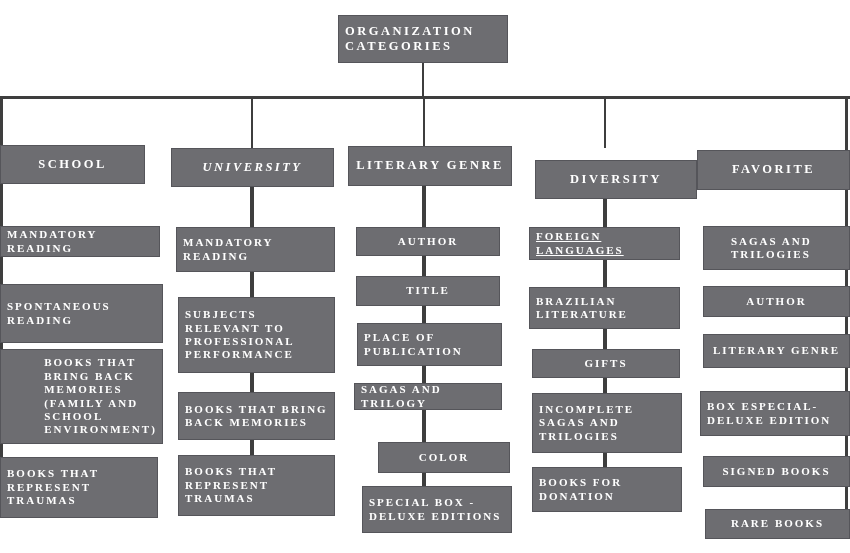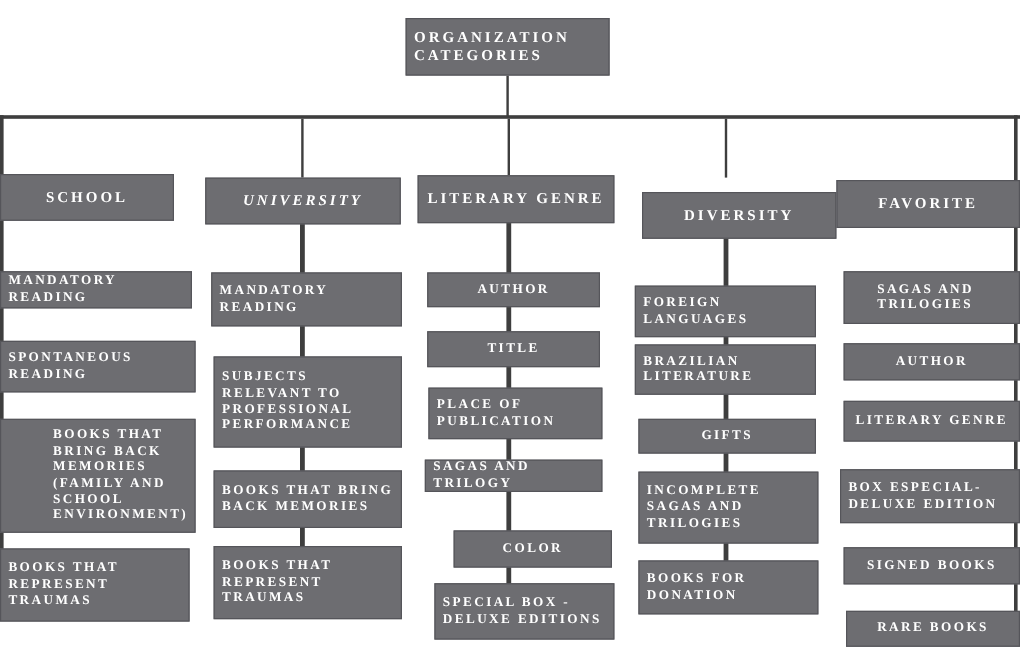--- a/index.html
+++ b/index.html
@@ -42,40 +42,40 @@
   #ln-c2d {left:251px;top:99px;width:2px;height:49px;}
   #ln-c2 {left:250px;top:185px;width:4px;height:272px;}
   #ln-c3d {left:423px;top:99px;width:2px;height:47px;}
   #ln-c3 {left:422px;top:184px;width:4px;height:304px;}
   #ln-c4d {left:604px;top:99px;width:2px;height:49px;}
   #ln-c4 {left:603px;top:185px;width:4px;height:284px;}
   #ln-c5 {left:845px;top:96px;width:3px;height:415px;}
   
   #c1h {left:0px;top:145px;width:145px;height:39px;}
   #c1b0{left:0px;top:226px;width:160px;height:31px;}
-  #c1b1{left:0px;top:284px;width:163px;height:43px;}
+  #c1b1{left:0px;top:284px;width:163px;height:59px;}
   #c1b2{left:0px;top:349px;width:163px;height:95px;padding-left:44px;}
   #c1b3{left:0px;top:457px;width:158px;height:61px;}
   
   #c2h {left:171px;top:148px;width:163px;height:39px;font-style:italic;}
   #c2b0{left:176px;top:227px;width:159px;height:45px;}
   #c2b1{left:178px;top:297px;width:157px;height:76px;}
   #c2b2{left:178px;top:392px;width:157px;height:48px;}
   #c2b3{left:178px;top:455px;width:157px;height:61px;}
   
   #c3h {left:348px;top:146px;width:164px;height:40px;}
   #c3b0{left:356px;top:227px;width:144px;height:29px;}
   #c3b1{left:356px;top:276px;width:144px;height:30px;}
   #c3b2{left:357px;top:323px;width:145px;height:43px;}
   #c3b3{left:354px;top:383px;width:148px;height:27px;}
   #c3b4{left:378px;top:442px;width:132px;height:31px;}
   #c3b5{left:362px;top:486px;width:150px;height:47px;}
   
   #c4h {left:523px;top:160px;width:162px;height:39px;margin-left:12px;}
-  #c4b0{left:529px;top:238px;width:151px;height:43px;}
+  #c4b0{left:529px;top:227px;width:151px;height:33px;text-decoration:underline;}
   #c4b1{left:529px;top:287px;width:151px;height:42px;}
   #c4b2{left:532px;top:349px;width:148px;height:29px;}
   #c4b3{left:532px;top:393px;width:150px;height:60px;}
   #c4b4{left:532px;top:467px;width:150px;height:45px;}
   
   #c5h {left:697px;top:150px;width:153px;height:40px;}
   #c5b0{left:703px;top:226px;width:147px;height:44px;padding-left:27px;}
   #c5b1{left:703px;top:286px;width:147px;height:31px;}
   #c5b2{left:703px;top:334px;width:147px;height:34px;}
   #c5b3{left:700px;top:391px;width:150px;height:45px;}

